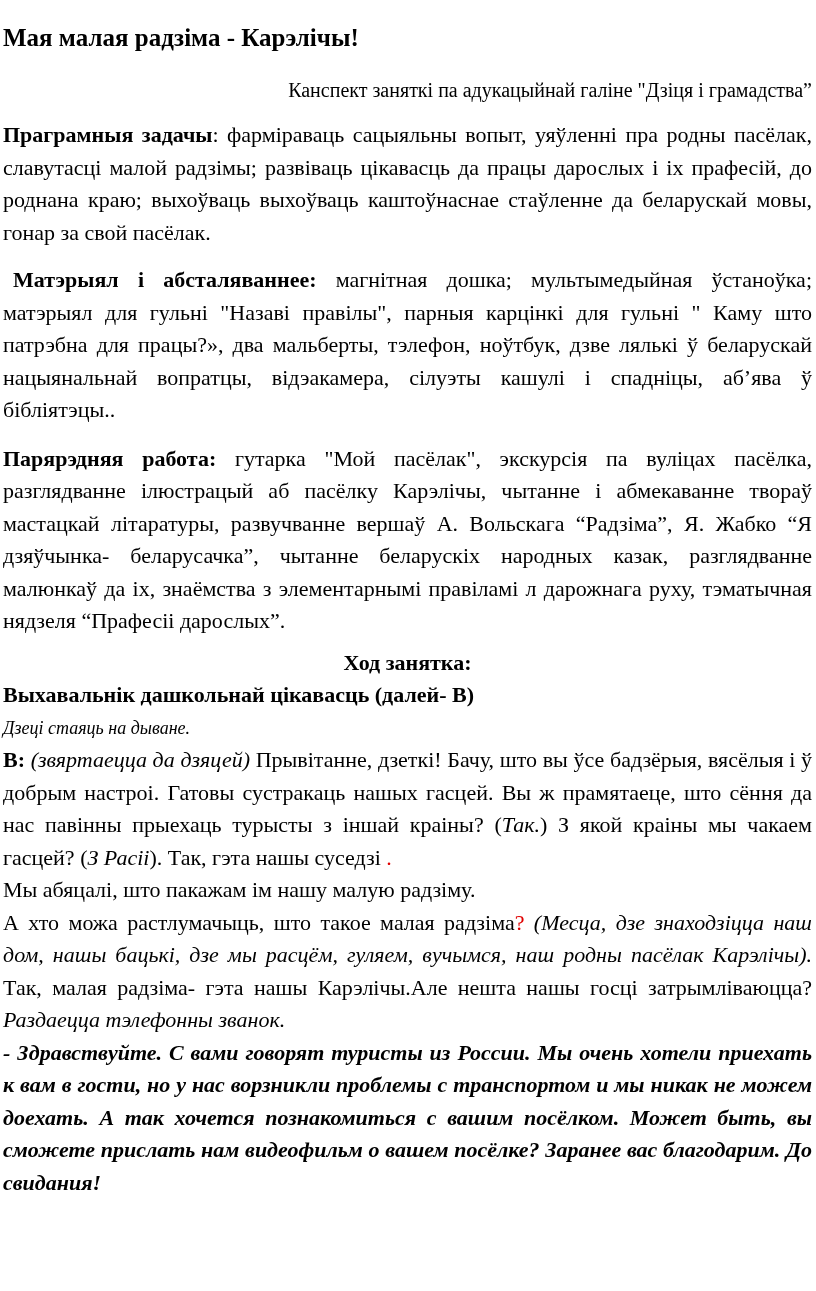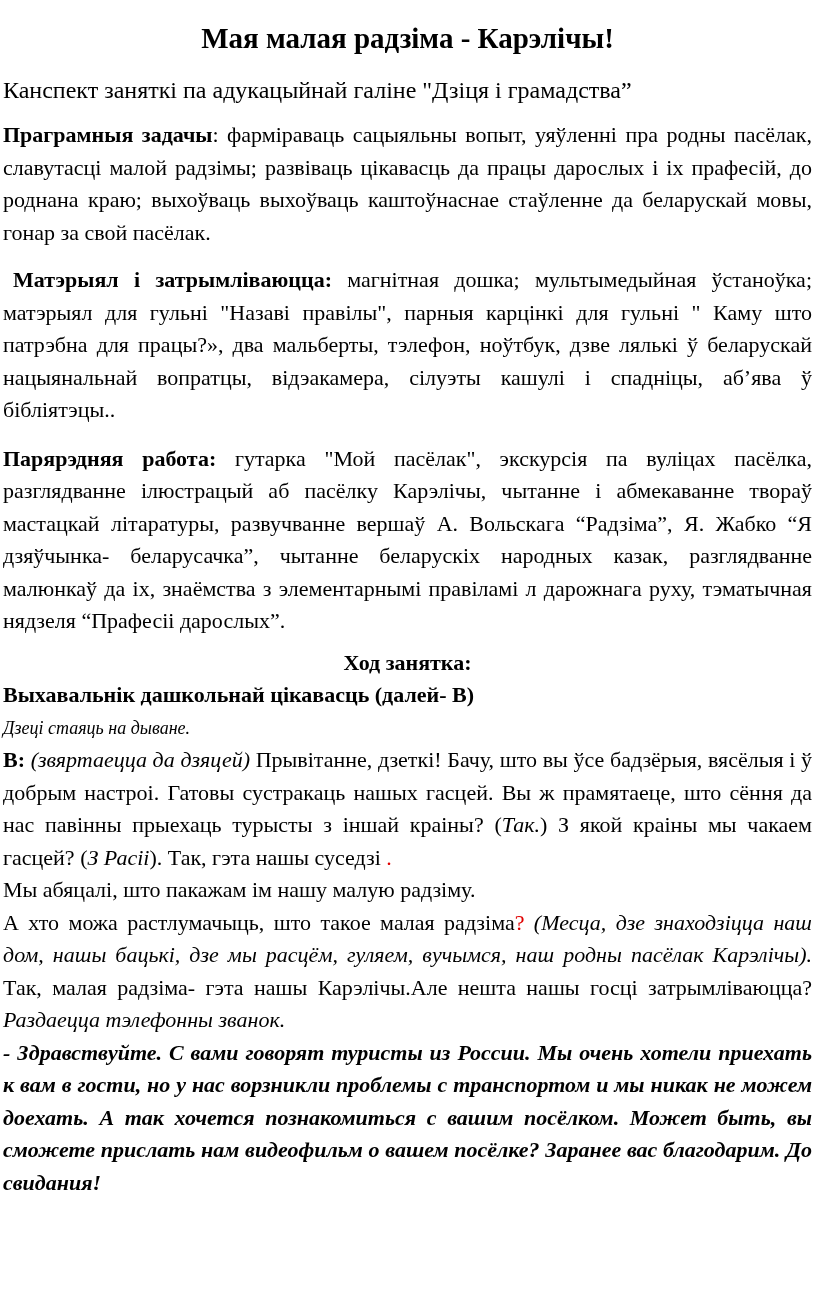--- a/index.html
+++ b/index.html
@@ -6,29 +6,29 @@
   .page {
     width: 816px;
     min-height: 1291px;
     box-sizing: border-box;
     background: #ffffff;
     color: #000000;
     padding: 12px 4px 8px 3px;
     font-family: "Liberation Serif", "DejaVu Serif", serif;
   }
   .title {
-    font-size: 29px;
+    font-size: 25px;
     font-weight: bold;
-    text-align: center;
+    text-align: left;
     line-height: 36px;
     margin: 8px 0 0 0;
   }
   .subtitle {
-    font-size: 24px;
-    text-align: left;
+    font-size: 20px;
+    text-align: right;
     line-height: 35px;
     margin: 17px 0 0 0;
   }
   .para {
     font-size: 22px;
     line-height: 32.5px;
     text-align: justify;
     margin: 0;
   }
   .tasks     { margin-top: 11px; }
@@ -65,21 +65,21 @@
 <body>
 
 <div class="page">
 
   <h1 class="title">Мая малая радзіма - Карэлічы!</h1>
 
   <div class="subtitle"><span>Канспект заняткі па адукацыйнай галіне "Дзіця і грамадства”</span><br></div>
 
   <p class="para tasks"><b>Праграмныя задачы</b><span>: фарміраваць сацыяльны вопыт, уяўленні пра родны пасёлак, славутасці малой радзімы; развіваць цікавасць да працы дарослых і іх прафесій, до роднана краю; выхоўваць выхоўваць  каштоўнаснае стаўленне да беларускай мовы, гонар за свой пасёлак.</span></p>
 
-  <p class="para materials"><b>Матэрыял і затрымліваюцца:</b><span> магнітная дошка; мультымедыйная ўстаноўка; матэрыял для гульні "Назаві правілы", парныя карцінкі для гульні " Каму што патрэбна для працы?», два мальберты, тэлефон, ноўтбук, дзве лялькі ў беларускай нацыянальнай вопратцы, відэакамера, сілуэты  кашулі і спадніцы, аб’ява ў бібліятэцы..</span></p>
+  <p class="para materials"><b>Матэрыял і абсталяваннее:</b><span> магнітная дошка; мультымедыйная ўстаноўка; матэрыял для гульні "Назаві правілы", парныя карцінкі для гульні " Каму што патрэбна для працы?», два мальберты, тэлефон, ноўтбук, дзве лялькі ў беларускай нацыянальнай вопратцы, відэакамера, сілуэты  кашулі і спадніцы, аб’ява ў бібліятэцы..</span></p>
 
   <p class="para prework"><b>Парярэдняя работа:</b><span> гутарка "Мой пасёлак", экскурсія па вуліцах пасёлка, разглядванне ілюстрацый аб пасёлку Карэлічы, чытанне і абмекаванне твораў мастацкай літаратуры, развучванне вершаў А. Вольскага “Радзіма”, Я. Жабко “Я дзяўчынка- беларусачка”, чытанне беларускіх народных казак, разглядванне малюнкаў да іх, знаёмства з элементарнымі правіламі  л дарожнага руху, тэматычная нядзеля “Прафесіі дарослых”.</span></p>
 
   <p class="heading-center">Ход занятка:</p>
 
   <p class="teacher-line">Выхавальнік дашкольнай цікавасць (далей- В)</p>
 
   <p class="stage">Дзеці стаяць на дыване.</p>
 
   <p class="para"><b>В:</b><i> (звяртаецца да дзяцей) </i><span>Прывітанне,  дзеткі! Бачу, што вы ўсе бадзёрыя, вясёлыя і ў добрым настроі. Гатовы сустракаць нашых гасцей. Вы ж прамятаеце, што сёння да нас павінны прыехаць турысты з іншай краіны? (</span><i>Так.</i><span>) З якой краіны мы чакаем гасцей? (</span><i>З Расіі</i><span>). Так, гэта нашы  суседзі</span><span class="red" style="color: rgb(224, 0, 0);"> .</span></p>

